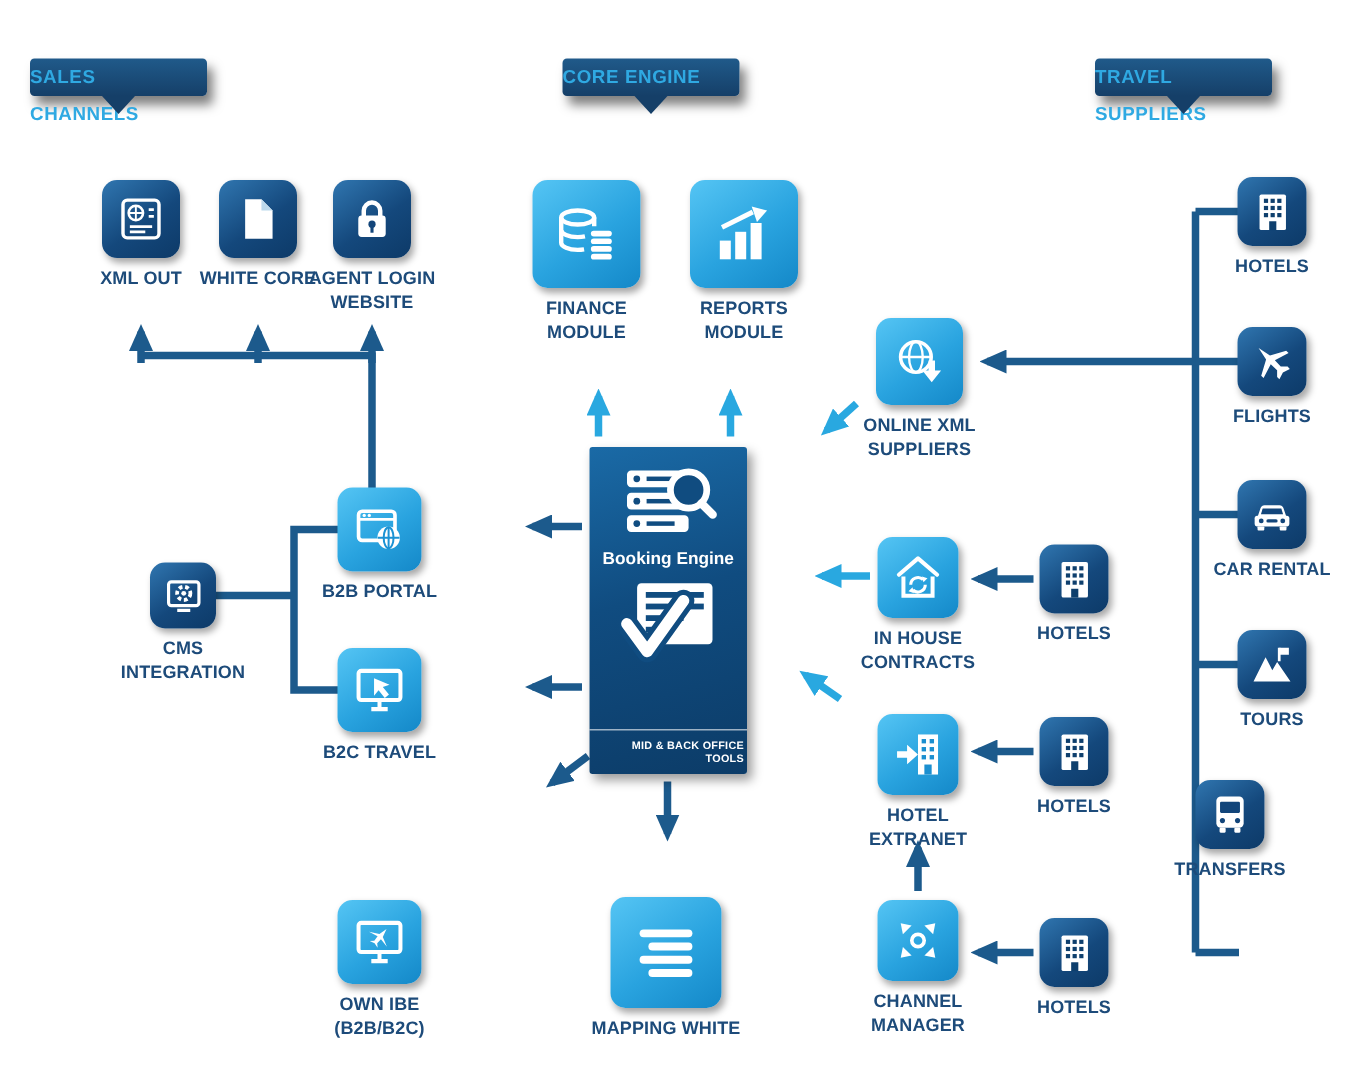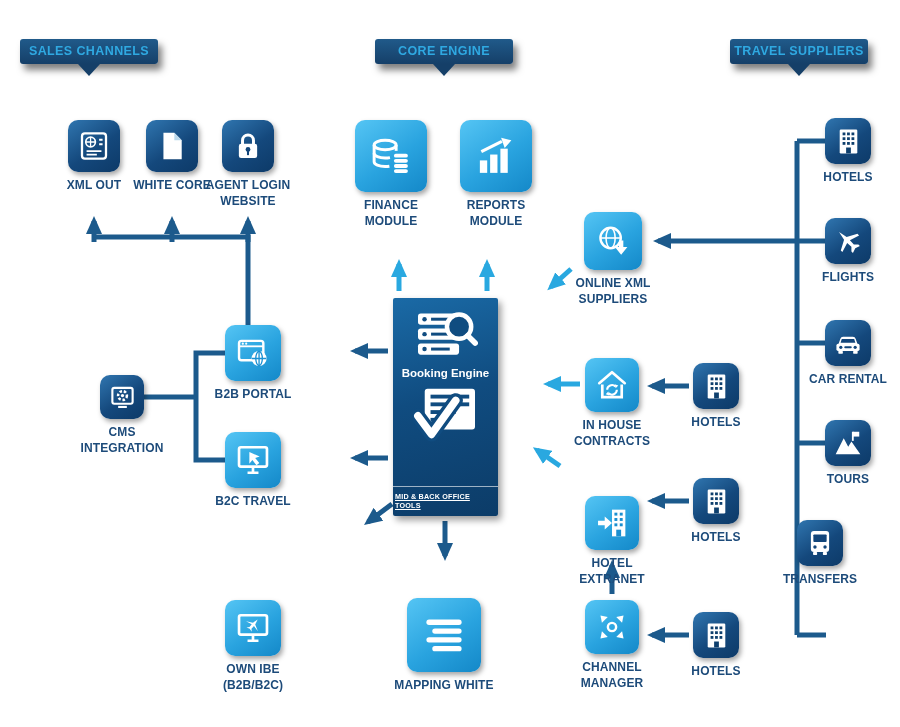--- a/index.html
+++ b/index.html
@@ -1,41 +1,41 @@
 <!DOCTYPE html>
 <html><head>
 <meta charset="utf-8">
 <style>
   * { margin:0; padding:0; box-sizing:border-box; }
   body { background:#fff; }
   .canvas { position:relative; width:900px; height:727px; background:#fff;
             font-family:"Liberation Sans","DejaVu Sans",sans-serif; overflow:hidden; }
   .overlay { position:absolute; left:0; top:0; z-index:1; }
-  .banner { position:absolute; z-index:3; width:138px; height:25px;
+  .banner { position:absolute; z-index:3; width:118px; height:25px;
             background:linear-gradient(180deg,#205a8a,#153f68); border-radius:3px;
             box-shadow:4px 6px 7px rgba(0,0,0,.5); color:#2fa9e2; font-weight:bold;
-            font-size:12.5px; letter-spacing:.4px; text-align:center; line-height:25px; }
+            font-size:12.5px; letter-spacing:.4px; text-align:left; line-height:25px; }
   .banner::after { content:""; position:absolute; left:50%; top:100%;
             transform:translateX(-50%); width:0; height:0;
             border:11px solid transparent; border-top:12px solid #153f68; border-bottom:none; }
   .node { position:absolute; z-index:2; width:104px; display:flex; flex-direction:column; align-items:center; }
   .bx { display:flex; align-items:center; justify-content:center; border-radius:10px;
         box-shadow:2px 3px 5px rgba(0,0,0,.35); }
   .bx.dark  { background:linear-gradient(145deg,#3076b0 0%,#14487c 55%,#0d3a68 100%); }
   .bx.light { background:linear-gradient(145deg,#55c5f4 0%,#29a3df 55%,#1488c8 100%); }
   .lbl { margin-top:6px; font-size:12px; font-weight:bold; color:#1d4b7a; text-align:center;
          line-height:1.3; white-space:pre-line; letter-spacing:.1px; }
   .engine { position:absolute; z-index:2; left:393px; top:298px; width:105px; height:218px;
             background:linear-gradient(165deg,#1a6aa6 0%,#104c80 45%,#0c3c68 100%);
             box-shadow:3px 4px 7px rgba(0,0,0,.4); display:flex; flex-direction:column;
             align-items:center; border-radius:2px; }
   .engine-title  { color:#fff; font-weight:bold; font-size:11.5px; margin:3px 0 2px; }
   .engine-footer { margin-top:auto; width:100%; border-top:1px solid rgba(255,255,255,.6);
                    padding:5px 2px 6px; color:#fff; font-weight:bold; font-size:7.2px;
-                   text-align:left; letter-spacing:.2px;text-decoration:underline; }
+                   text-align:right; letter-spacing:.2px; }
 </style>
 </head>
 <body>
 
 <div class="canvas">
 
   <svg class="overlay" width="900" height="727" viewBox="0 0 900 727">
     <defs>
       <marker id="hd" markerWidth="3.6" markerHeight="3.2" refX="2.6" refY="1.6" orient="auto" markerUnits="strokeWidth">
         <path d="M0 0 L3.6 1.6 L0 3.2 Z" fill="#1c5a8c"></path>
@@ -281,21 +281,21 @@
         <path d="M10 18 a4 4 0 0 1 6.8 -2.8" fill="none" stroke="#fff" stroke-width="1.7"></path>
         <path d="M16.2 13.4 l3 1 -2.2 2.2 Z" fill="#fff"></path>
         <path d="M18 18 a4 4 0 0 1 -6.8 2.8" fill="none" stroke="#fff" stroke-width="1.7"></path>
         <path d="M11.8 22.6 l-3 -1 2.2 -2.2 Z" fill="#fff"></path>
       </svg>
     </div>
     <div class="lbl">IN HOUSE
 CONTRACTS</div>
   </div>
 
-  <div class="node" style="left:560px; top:496px;">
+  <div class="node" style="left:560px; top:476px;">
     <div class="bx light" style="width:54px;height:54px;">
       <svg viewBox="0 0 28 28" width="34" height="34">
         <rect x="14" y="3" width="11" height="22" fill="#fff"></rect>
         <g fill="#1b8fd0">
           <rect x="16" y="5.5" width="2.4" height="2.4"></rect>
             <rect x="20.4" y="5.5" width="2.4" height="2.4"></rect>
           <rect x="16" y="9.9" width="2.4" height="2.4"></rect>
             <rect x="20.4" y="9.9" width="2.4" height="2.4"></rect>
           <rect x="16" y="14.3" width="2.4" height="2.4"></rect>
             <rect x="20.4" y="14.3" width="2.4" height="2.4"></rect>

